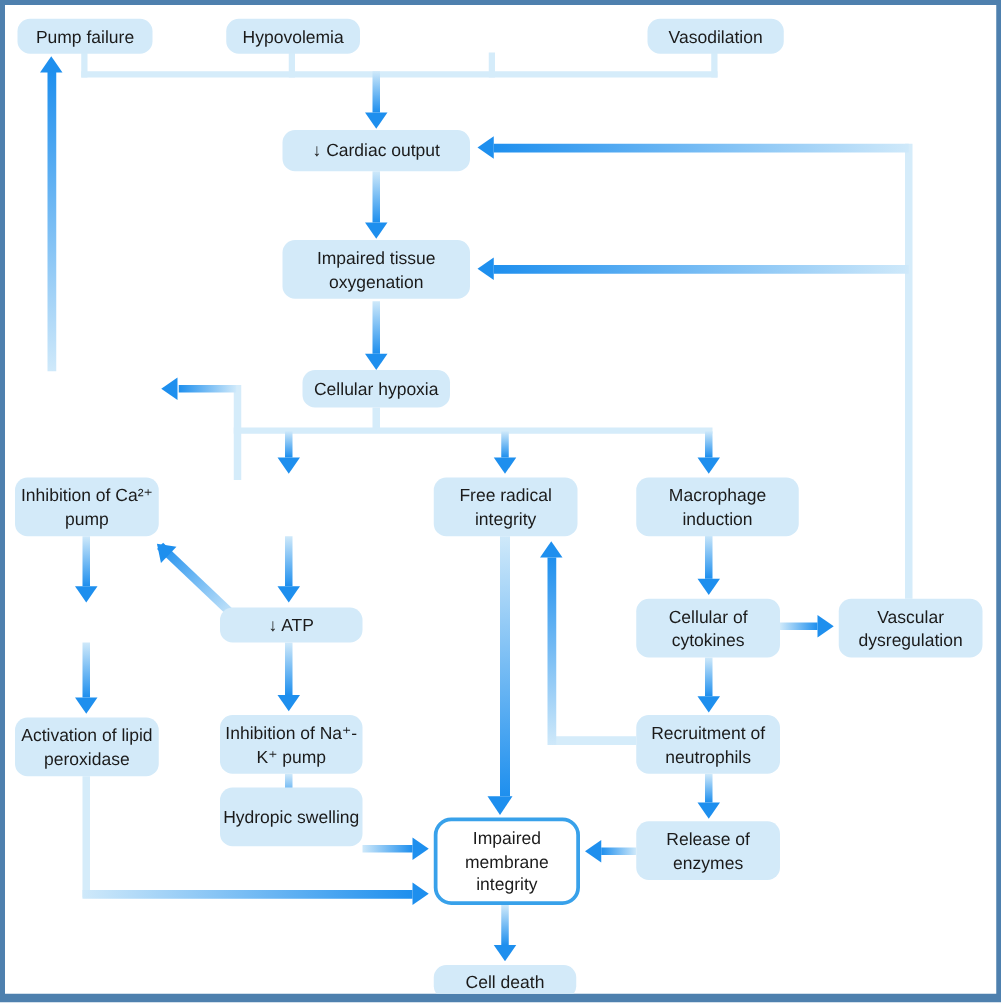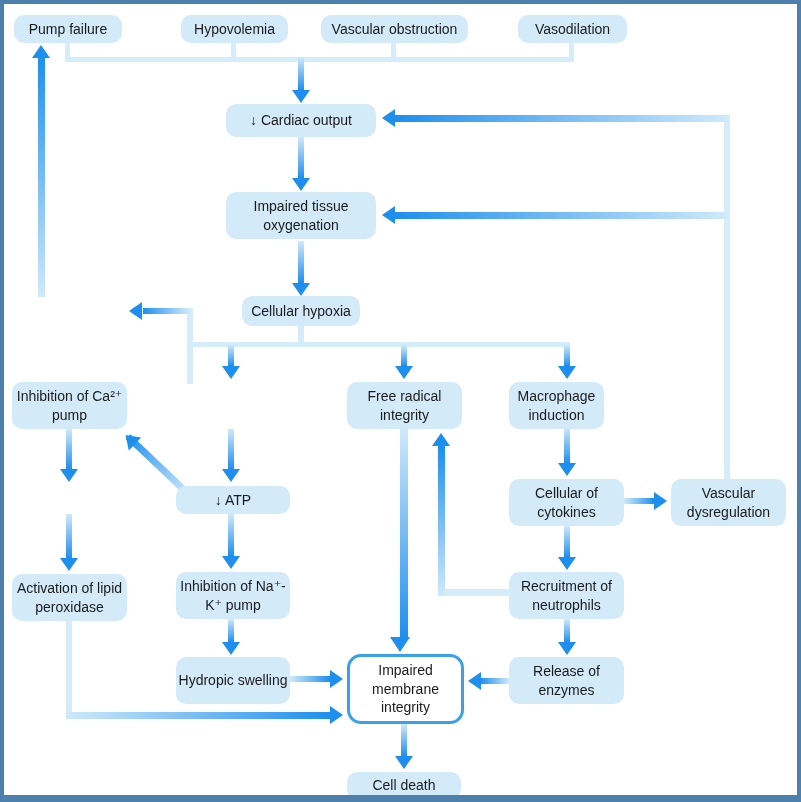--- a/index.html
+++ b/index.html
@@ -134,44 +134,41 @@
 
   <div class="seg v-down" style="left:397px;top:720px;width:6px;height:32px;"></div>
   <div class="head down" style="left:391px;top:752px;"></div>
 
   <div class="node nowrap" style="left:10px;top:11px;width:108px;height:28px;">
       <span>Pump failure</span>
     </div>
   <div class="node nowrap" style="left:177px;top:11px;width:107px;height:28px;">
       <span>Hypovolemia</span>
     </div>
-  <div class="node nowrap" style="left:317px;top:11px;width:147px;height:28px;">
-      <span>Vascular obstruction</span>
-    </div>
   <div class="node nowrap" style="left:514px;top:11px;width:109px;height:28px;">
       <span>Vasodilation</span>
     </div>
 
   <div class="node nowrap" style="left:222px;top:100px;width:150px;height:33px;">
       <span>↓ Cardiac output</span>
     </div>
   <div class="node" style="left:222px;top:188px;width:150px;height:47px;">
       <span>Impaired tissue oxygenation</span>
     </div>
   <div class="node nowrap" style="left:238px;top:292px;width:118px;height:30px;">
       <span>Cellular hypoxia</span>
     </div>
 
   <div class="node" style="left:8px;top:378px;width:115px;height:47px;">
       <span>Inhibition of Ca²⁺ pump</span>
     </div>
   <div class="node" style="left:343px;top:378px;width:115px;height:47px;">
       <span>Free radical integrity</span>
     </div>
-  <div class="node" style="left:505px;top:378px;width:95px;height:47px;">
+  <div class="node" style="left:505px;top:378px;width:130px;height:47px;">
       <span>Macrophage induction</span>
     </div>
 
   <div class="node nowrap" style="left:172px;top:482px;width:114px;height:28px;">
       <span>↓ ATP</span>
     </div>
   <div class="node" style="left:505px;top:475px;width:115px;height:47px;">
       <span>Cellular of cytokines</span>
     </div>
   <div class="node" style="left:667px;top:475px;width:115px;height:47px;">
@@ -181,21 +178,21 @@
   <div class="node" style="left:172px;top:568px;width:114px;height:47px;">
       <span>Inhibition of Na⁺-K⁺ pump</span>
     </div>
   <div class="node" style="left:8px;top:570px;width:115px;height:47px;">
       <span>Activation of lipid peroxidase</span>
     </div>
   <div class="node" style="left:505px;top:568px;width:115px;height:47px;">
       <span>Recruitment of neutrophils</span>
     </div>
 
-  <div class="node" style="left:172px;top:653px;width:114px;height:47px;text-align:center;">
+  <div class="node" style="left:172px;top:626px;width:114px;height:47px;text-align:center;">
       <span>Hydropic swelling</span>
     </div>
   <div class="node white" style="left:343px;top:650px;width:117px;height:70px;">
       <span>Impaired membrane integrity</span>
     </div>
   <div class="node" style="left:505px;top:653px;width:115px;height:47px;">
       <span>Release of enzymes</span>
     </div>
 
   <div class="node nowrap" style="left:343px;top:768px;width:114px;height:27px;">

